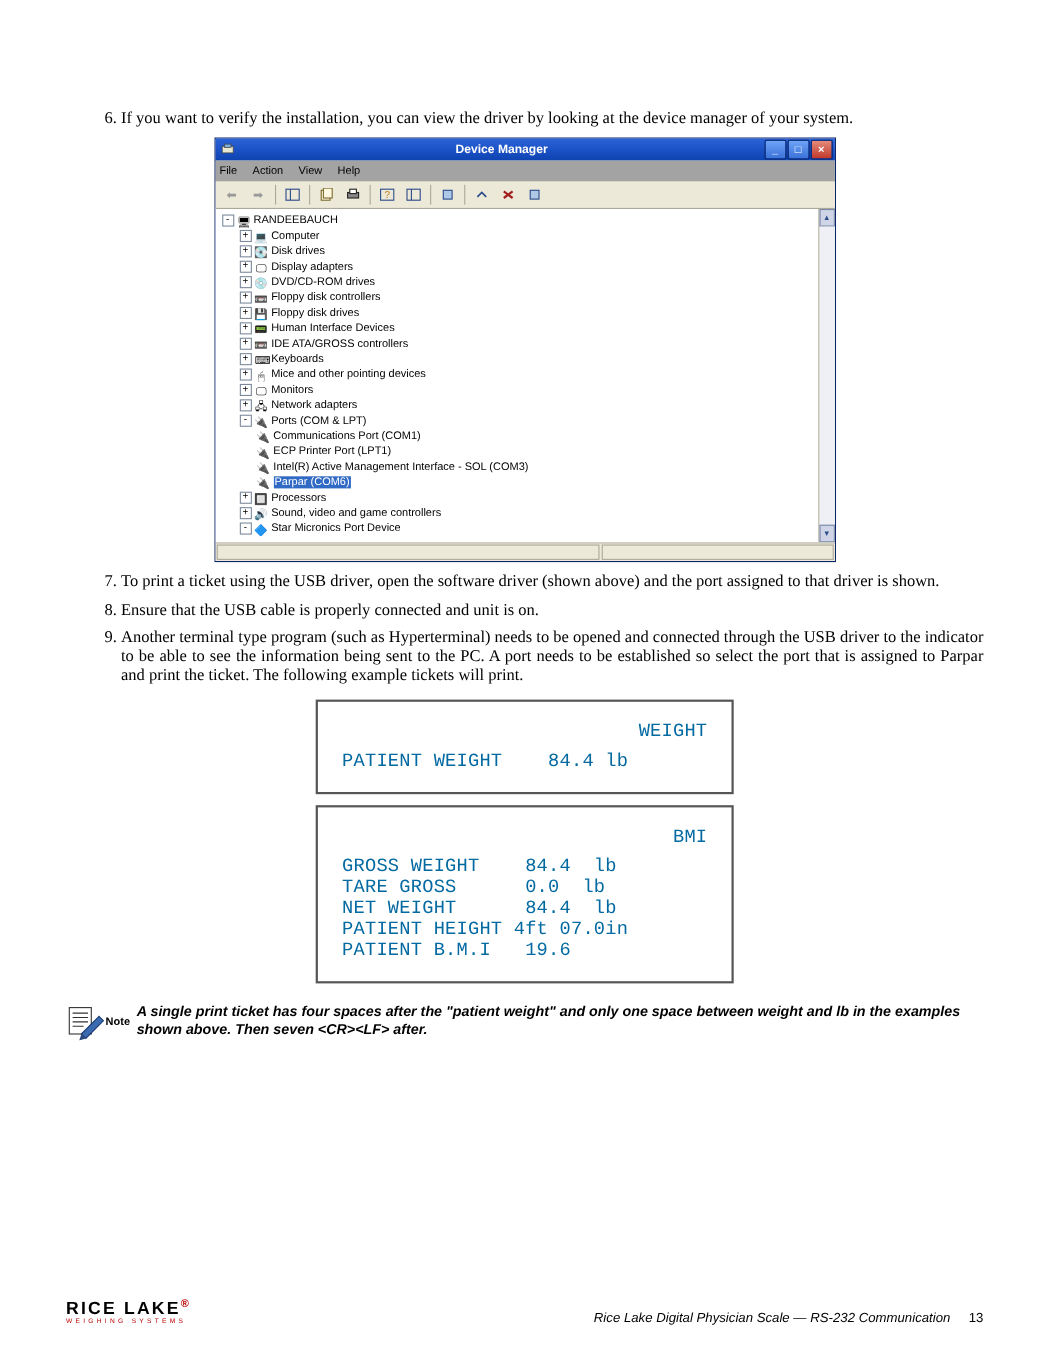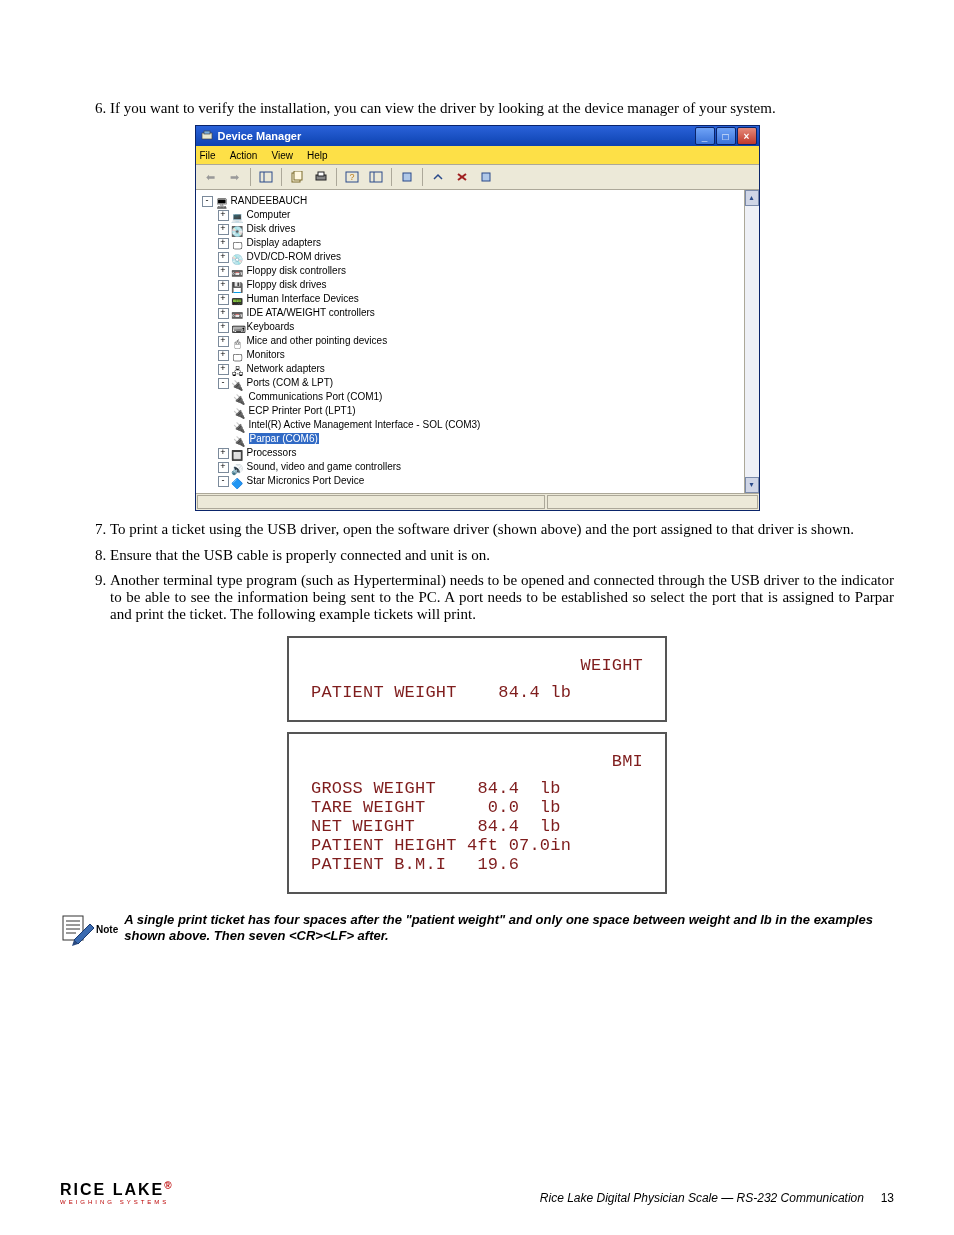--- a/index.html
+++ b/index.html
@@ -50,20 +50,21 @@
   .titlebar .tb-icon {
     width: 14px;
     height: 14px;
     margin-right: 4px;
     display: inline-flex;
     align-items: center;
     justify-content: center;
   }
   .titlebar .title {
     flex: 1;
+    text-align: center;
   }
   .tb-btns {
     display: flex;
     gap: 1px;
   }
   .tb-btn {
     width: 18px;
     height: 16px;
     background: linear-gradient(#6fa3f7, #3a72d8);
     border: 1px solid #0a246a;
@@ -72,21 +73,21 @@
     font-weight: bold;
     display: flex;
     align-items: center;
     justify-content: center;
     font-size: 10px;
   }
   .tb-close {
     background: linear-gradient(#e58a7a, #c0392b);
   }
   .menubar {
-    background: #fde047;
+    background: #a3a3a3;
     border-bottom: 1px solid #aca899;
     height: 18px;
     display: flex;
     align-items: center;
     padding-left: 4px;
   }
   .menubar span {
     margin-right: 14px;
   }
   .toolbar {
@@ -195,21 +196,21 @@
   .statusbar .cell.right { flex: 0.6; }
   .pointer-line {
     position: relative;
   }
   
   .tickets {
     margin: 12px auto;
     width: 380px;
     font-family: "Courier New", monospace;
     font-size: 17px;
-    color: #7f1d1d;
+    color: #0369a1;
     letter-spacing: 0.2px;
   }
   .ticket {
     border: 2px solid #555;
     padding: 18px 22px;
     margin-bottom: 10px;
     position: relative;
   }
   .ticket .heading {
     text-align: right;
@@ -381,21 +382,21 @@
       <ul style="padding-left:2px;">
         <li><span class="exp">-</span><span class="dev-icon">🖥</span><span>RANDEEBAUCH</span>
           <ul>
             <li><span class="exp">+</span><span class="dev-icon">💻</span><span>Computer</span></li>
             <li><span class="exp">+</span><span class="dev-icon">💽</span><span>Disk drives</span></li>
             <li><span class="exp">+</span><span class="dev-icon">🖵</span><span>Display adapters</span></li>
             <li><span class="exp">+</span><span class="dev-icon">💿</span><span>DVD/CD-ROM drives</span></li>
             <li><span class="exp">+</span><span class="dev-icon">📼</span><span>Floppy disk controllers</span></li>
             <li><span class="exp">+</span><span class="dev-icon">💾</span><span>Floppy disk drives</span></li>
             <li><span class="exp">+</span><span class="dev-icon">📟</span><span>Human Interface Devices</span></li>
-            <li><span class="exp">+</span><span class="dev-icon">📼</span><span>IDE ATA/WEIGHT controllers</span></li>
+            <li><span class="exp">+</span><span class="dev-icon">📼</span><span>IDE ATA/GROSS controllers</span></li>
             <li><span class="exp">+</span><span class="dev-icon">⌨</span><span>Keyboards</span></li>
             <li><span class="exp">+</span><span class="dev-icon">🖱</span><span>Mice and other pointing devices</span></li>
             <li><span class="exp">+</span><span class="dev-icon">🖵</span><span>Monitors</span></li>
             <li><span class="exp">+</span><span class="dev-icon">🖧</span><span>Network adapters</span></li>
             <li><span class="exp">-</span><span class="dev-icon">🔌</span><span>Ports (COM &amp; LPT)</span>
               <ul>
                 <li><span class="dev-icon">🔌</span><span>Communications Port (COM1)</span></li>
                 <li><span class="dev-icon">🔌</span><span>ECP Printer Port (LPT1)</span></li>
                 <li><span class="dev-icon">🔌</span><span>Intel(R) Active Management Interface - SOL (COM3)</span></li>
                 <li><span class="dev-icon">🔌</span><span class="selected">Parpar (COM6)</span></li>
@@ -422,21 +423,21 @@
 </ol>
 
 <div class="tickets">
   <div class="ticket">
     <div class="heading">WEIGHT</div>
     <div class="ticket-line">PATIENT WEIGHT    84.4 lb</div>
   </div>
   <div class="ticket">
     <div class="heading">BMI</div>
     <div class="ticket-line">GROSS WEIGHT    84.4  lb</div>
-    <div class="ticket-line">TARE WEIGHT      0.0  lb</div>
+    <div class="ticket-line">TARE GROSS      0.0  lb</div>
     <div class="ticket-line">NET WEIGHT      84.4  lb</div>
     <div class="ticket-line">PATIENT HEIGHT 4ft 07.0in</div>
     <div class="ticket-line">PATIENT B.M.I   19.6</div>
   </div>
 </div>
 
 <div class="note-box">
   <div class="note-icon">
     <svg width="36" height="34" viewBox="0 0 36 34">
       <rect x="3" y="4" width="20" height="24" fill="#fff" stroke="#333" stroke-width="1"></rect>

